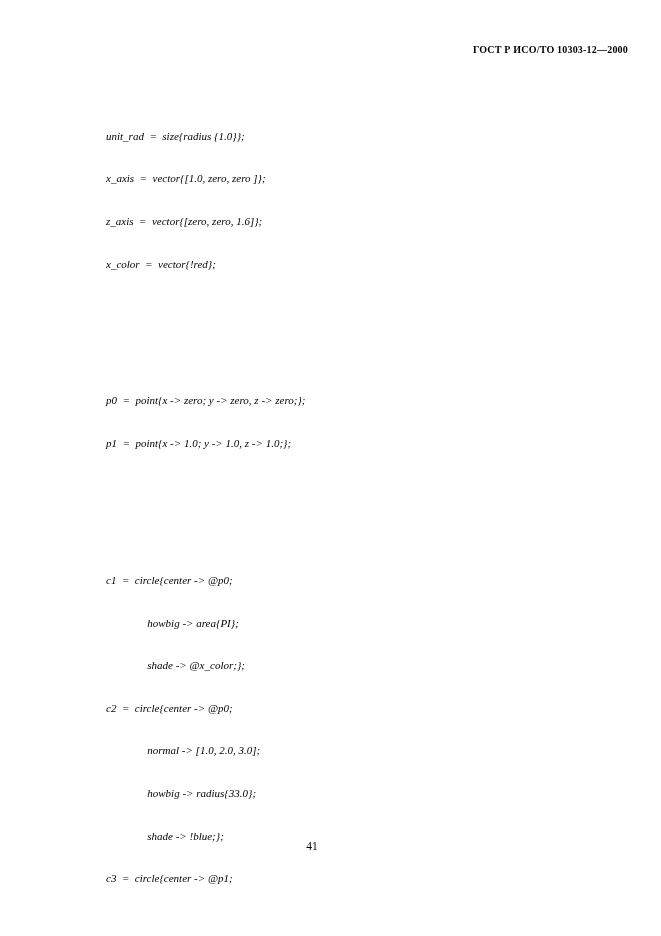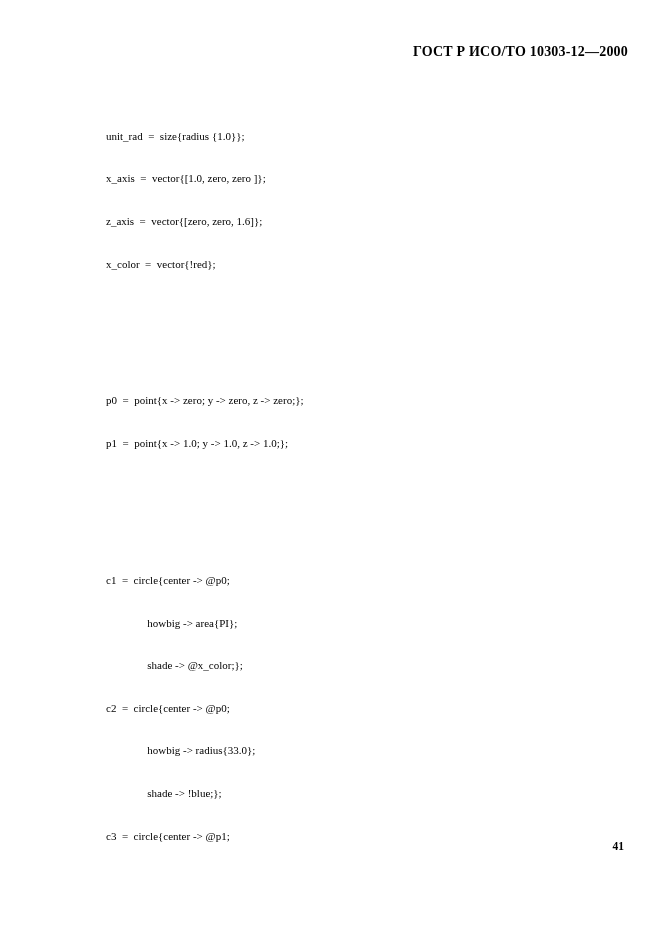--- a/index.html
+++ b/index.html
@@ -16,51 +16,50 @@
     width: 661px;
     height: 936px;
     background: #ffffff;
     overflow: hidden;
   }
   .header {
     position: absolute;
     top: 44px;
     right: 33px;
     font-weight: bold;
-    font-size: 14px;
+    font-size: 10px;
     letter-spacing: 0.2px;
     white-space: nowrap;
   }
   .content {
     position: absolute;
     left: 62px;
     top: 72px;
     width: 557px;
   }
 
   
   .listing {
     font-family: "Liberation Serif", "DejaVu Serif", serif;
     font-size: 11px;
     line-height: 14.2px;
     white-space: pre;
   }
-  .listing .blk { margin: 0; }
+  .listing .blk { margin: 0; font-style: italic; }
   .listing .gap { height: 9px; }
 
   .code-indent { padding-left: 44px; }
 
   .pagenum {
     position: absolute;
     left: 0;
     right: 37px;
     bottom: 84px;
-    text-align: right;
+    text-align: center;
     font-size: 11.5px;
-    font-weight: bold;
   }
 </style>
 </head>
 <body>
 
 <div class="page">
 
   <div class="header">ГОСТ Р ИСО/ТО 10303-12—2000</div>
 
   <div class="content">
@@ -76,20 +75,21 @@
       <div class="blk">
         <div>p0  =  point{x -&gt; zero; y -&gt; zero, z -&gt; zero;};</div>
         <div>p1  =  point{x -&gt; 1.0; y -&gt; 1.0, z -&gt; 1.0;};</div>
       </div>
       <div class="gap"></div>
       <div class="blk">
         <div>c1  =  circle{center -&gt; @p0;</div>
         <div>               howbig -&gt; area{PI};</div>
         <div>               shade -&gt; @x_color;};</div>
         <div>c2  =  circle{center -&gt; @p0;</div>
+        <div>               normal -&gt; [1.0, 2.0, 3.0];</div>
         <div>               howbig -&gt; radius{33.0};</div>
         <div>               shade -&gt; !blue;};</div>
         <div>c3  =  circle{center -&gt; @p1;</div>
         
         
         
       </div>
     </div>
 
   </div>

